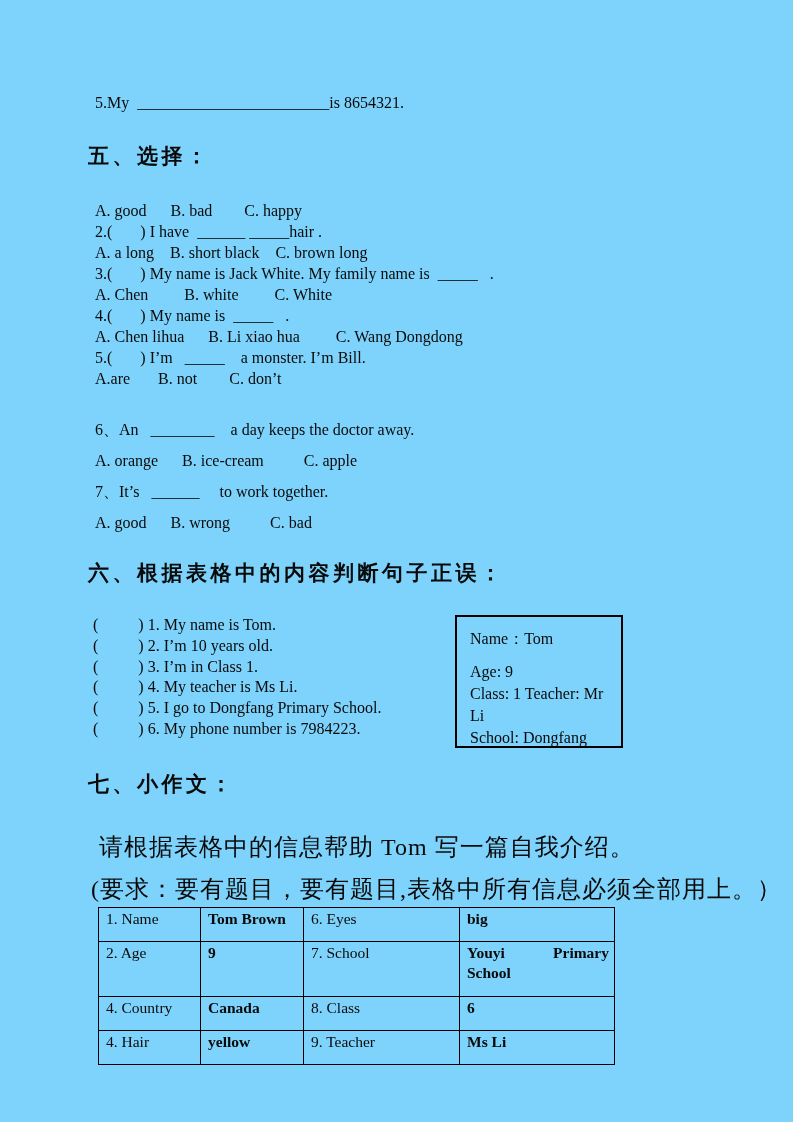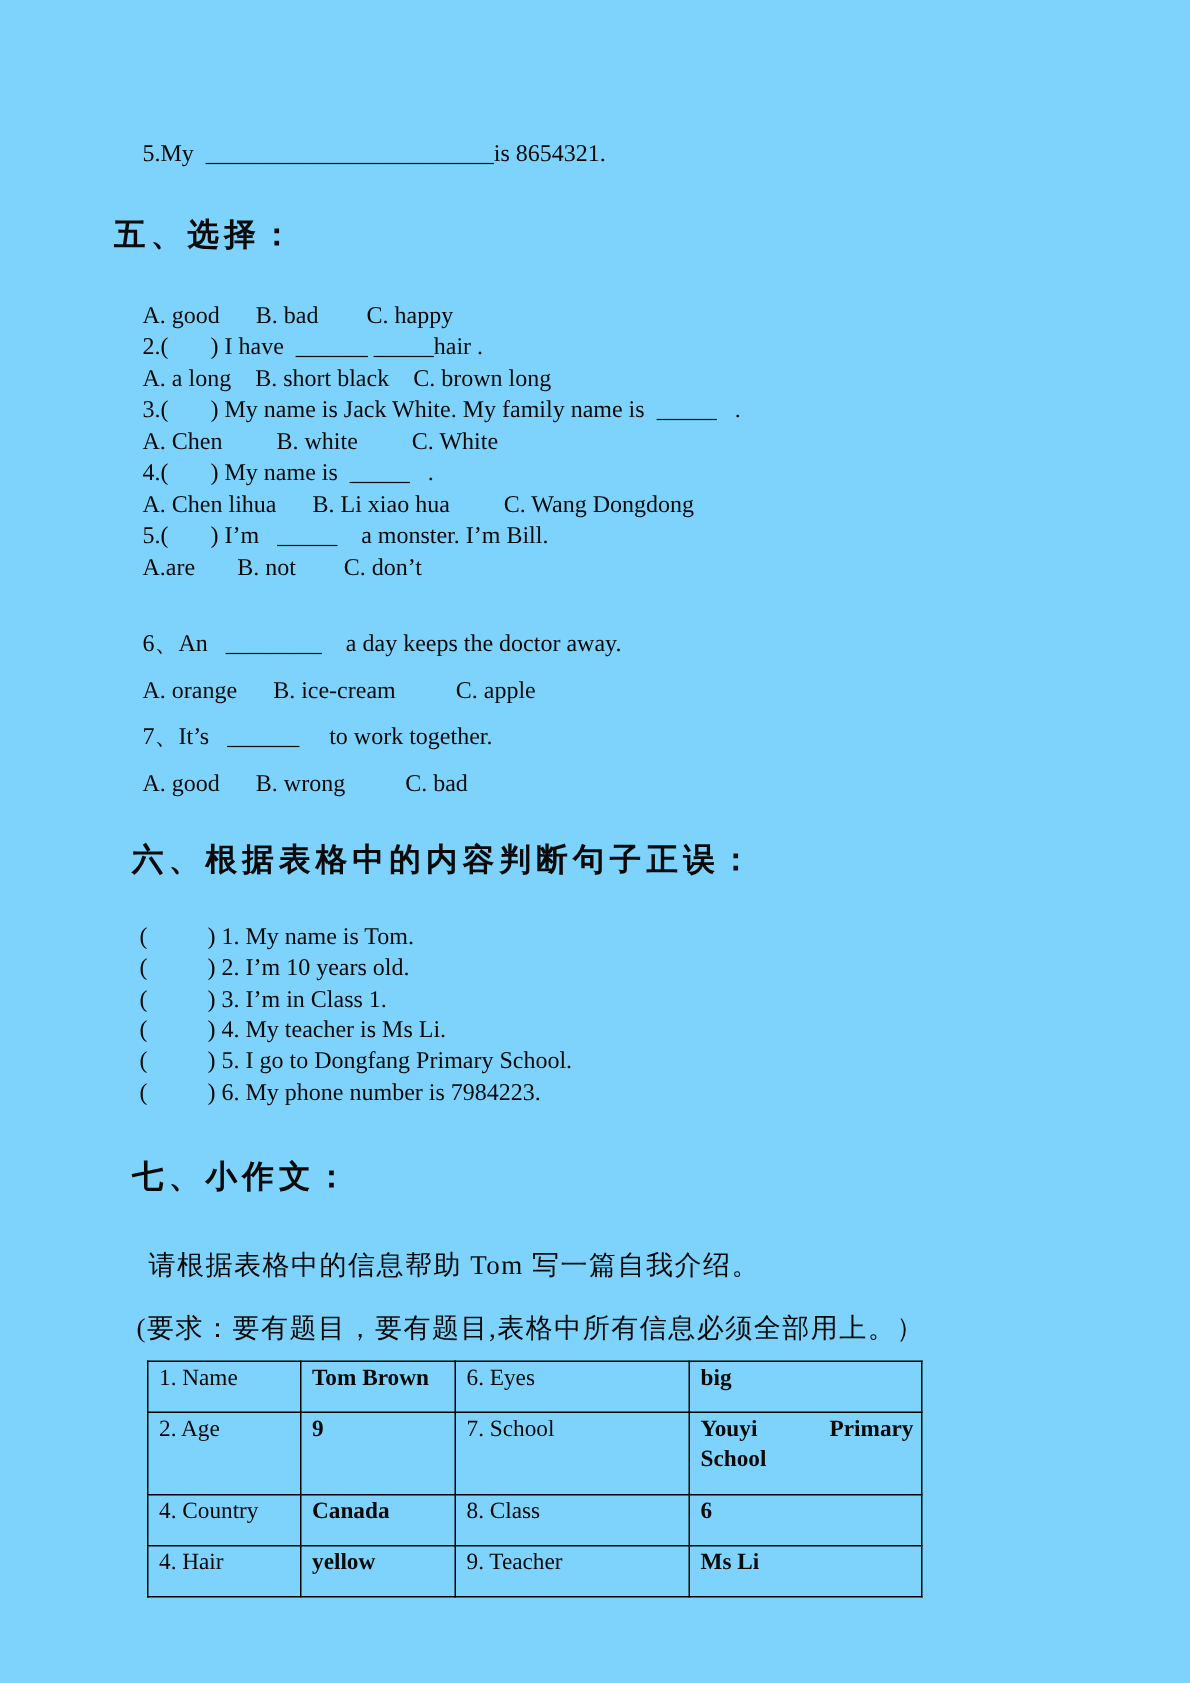--- a/index.html
+++ b/index.html
@@ -16,40 +16,40 @@
   .abs { position: absolute; }
   .line { white-space: pre-wrap; font-size: 16px; line-height: 21px; }
   .heading {
     font-family: "Liberation Sans", sans-serif;
     font-weight: bold;
     font-size: 21px;
     letter-spacing: 3.5px;
     white-space: pre;
   }
   .phone-line { left: 95px; top: 92px; }
-  .h-five { left: 76px; top: 142px; }
+  .h-five { left: 88px; top: 142px; }
   .choice-a { left: 95px; top: 200px; }
   .choice-b { left: 95px; top: 419px; }
   .choice-b .line { margin-bottom: 10px; }
   .h-six { left: 88px; top: 559px; }
   .judge-list { left: 93px; top: 615px; }
   .judge-list .line { line-height: 20.8px; }
   .info-box {
     left: 455px; top: 615px;
     width: 168px; height: 133px;
     border: 2px solid #000;
     box-sizing: border-box;
     padding: 11px 12px 0 13px;
     overflow: hidden;
     font-size: 16px;
   }
   .info-box .bline { line-height: 22px; white-space: pre-wrap; }
   .info-box .bline.name { margin-bottom: 11px; }
   .h-seven { left: 88px; top: 770px; }
-  .cn-par { font-size: 18px; letter-spacing: 1px; white-space: pre-wrap; }
+  .cn-par { font-size: 24px; letter-spacing: 1px; white-space: pre-wrap; }
   .essay-intro { left: 99px; top: 831px; }
   .essay-req { left: 91px; top: 873px; }
   .essay-table-wrap { left: 98px; top: 907px; }
   table.essay-table {
     border-collapse: collapse;
     table-layout: fixed;
     width: 516px;
     font-size: 15.5px;
   }
   table.essay-table td {
@@ -95,20 +95,26 @@
 
   <div class="abs judge-list">
     <div class="line">(          ) 1. My name is Tom.</div>
     <div class="line">(          ) 2. I’m 10 years old.</div>
     <div class="line">(          ) 3. I’m in Class 1.</div>
     <div class="line">(          ) 4. My teacher is Ms Li.</div>
     <div class="line">(          ) 5. I go to Dongfang Primary School.</div>
     <div class="line">(          ) 6. My phone number is 7984223.</div>
   </div>
 
+  <div class="abs info-box">
+    <div class="bline name">Name：Tom</div>
+    <div class="bline">Age: 9</div>
+    <div class="bline">Class: 1 Teacher: Mr Li</div>
+    <div class="bline">School: Dongfang</div>
+  </div>
 
   <div class="abs heading h-seven">七、小作文：</div>
 
   <div class="abs cn-par essay-intro">请根据表格中的信息帮助 Tom 写一篇自我介绍。</div>
 
   <div class="abs cn-par essay-req">(要求：要有题目，要有题目,表格中所有信息必须全部用上。）</div>
 
   <div class="abs essay-table-wrap">
     <table class="essay-table">
       <colgroup>

